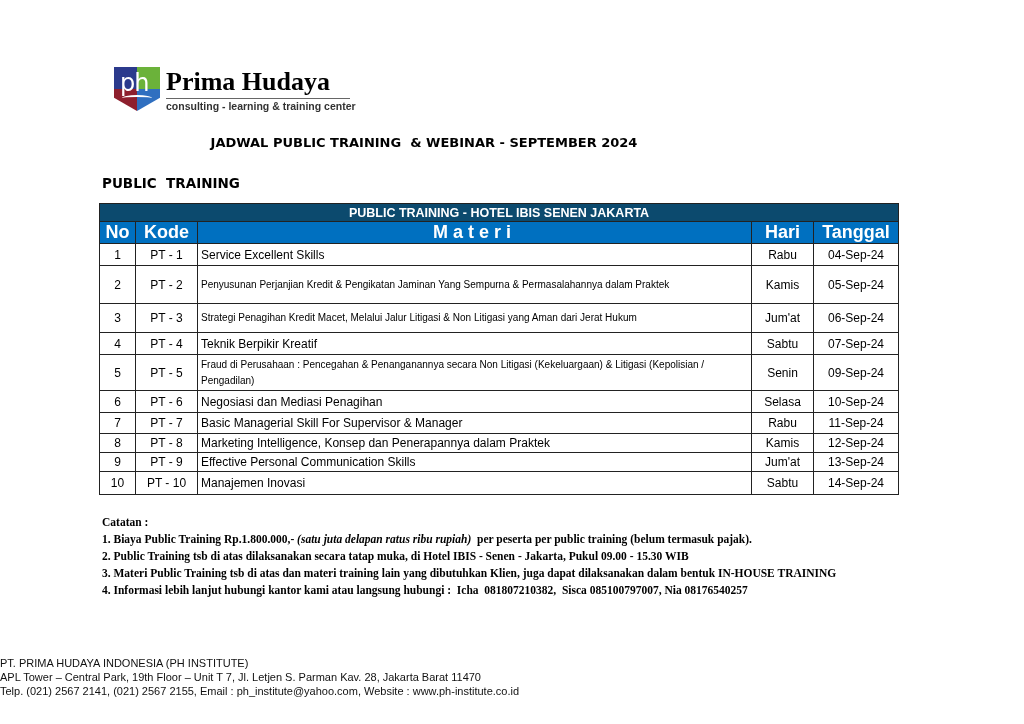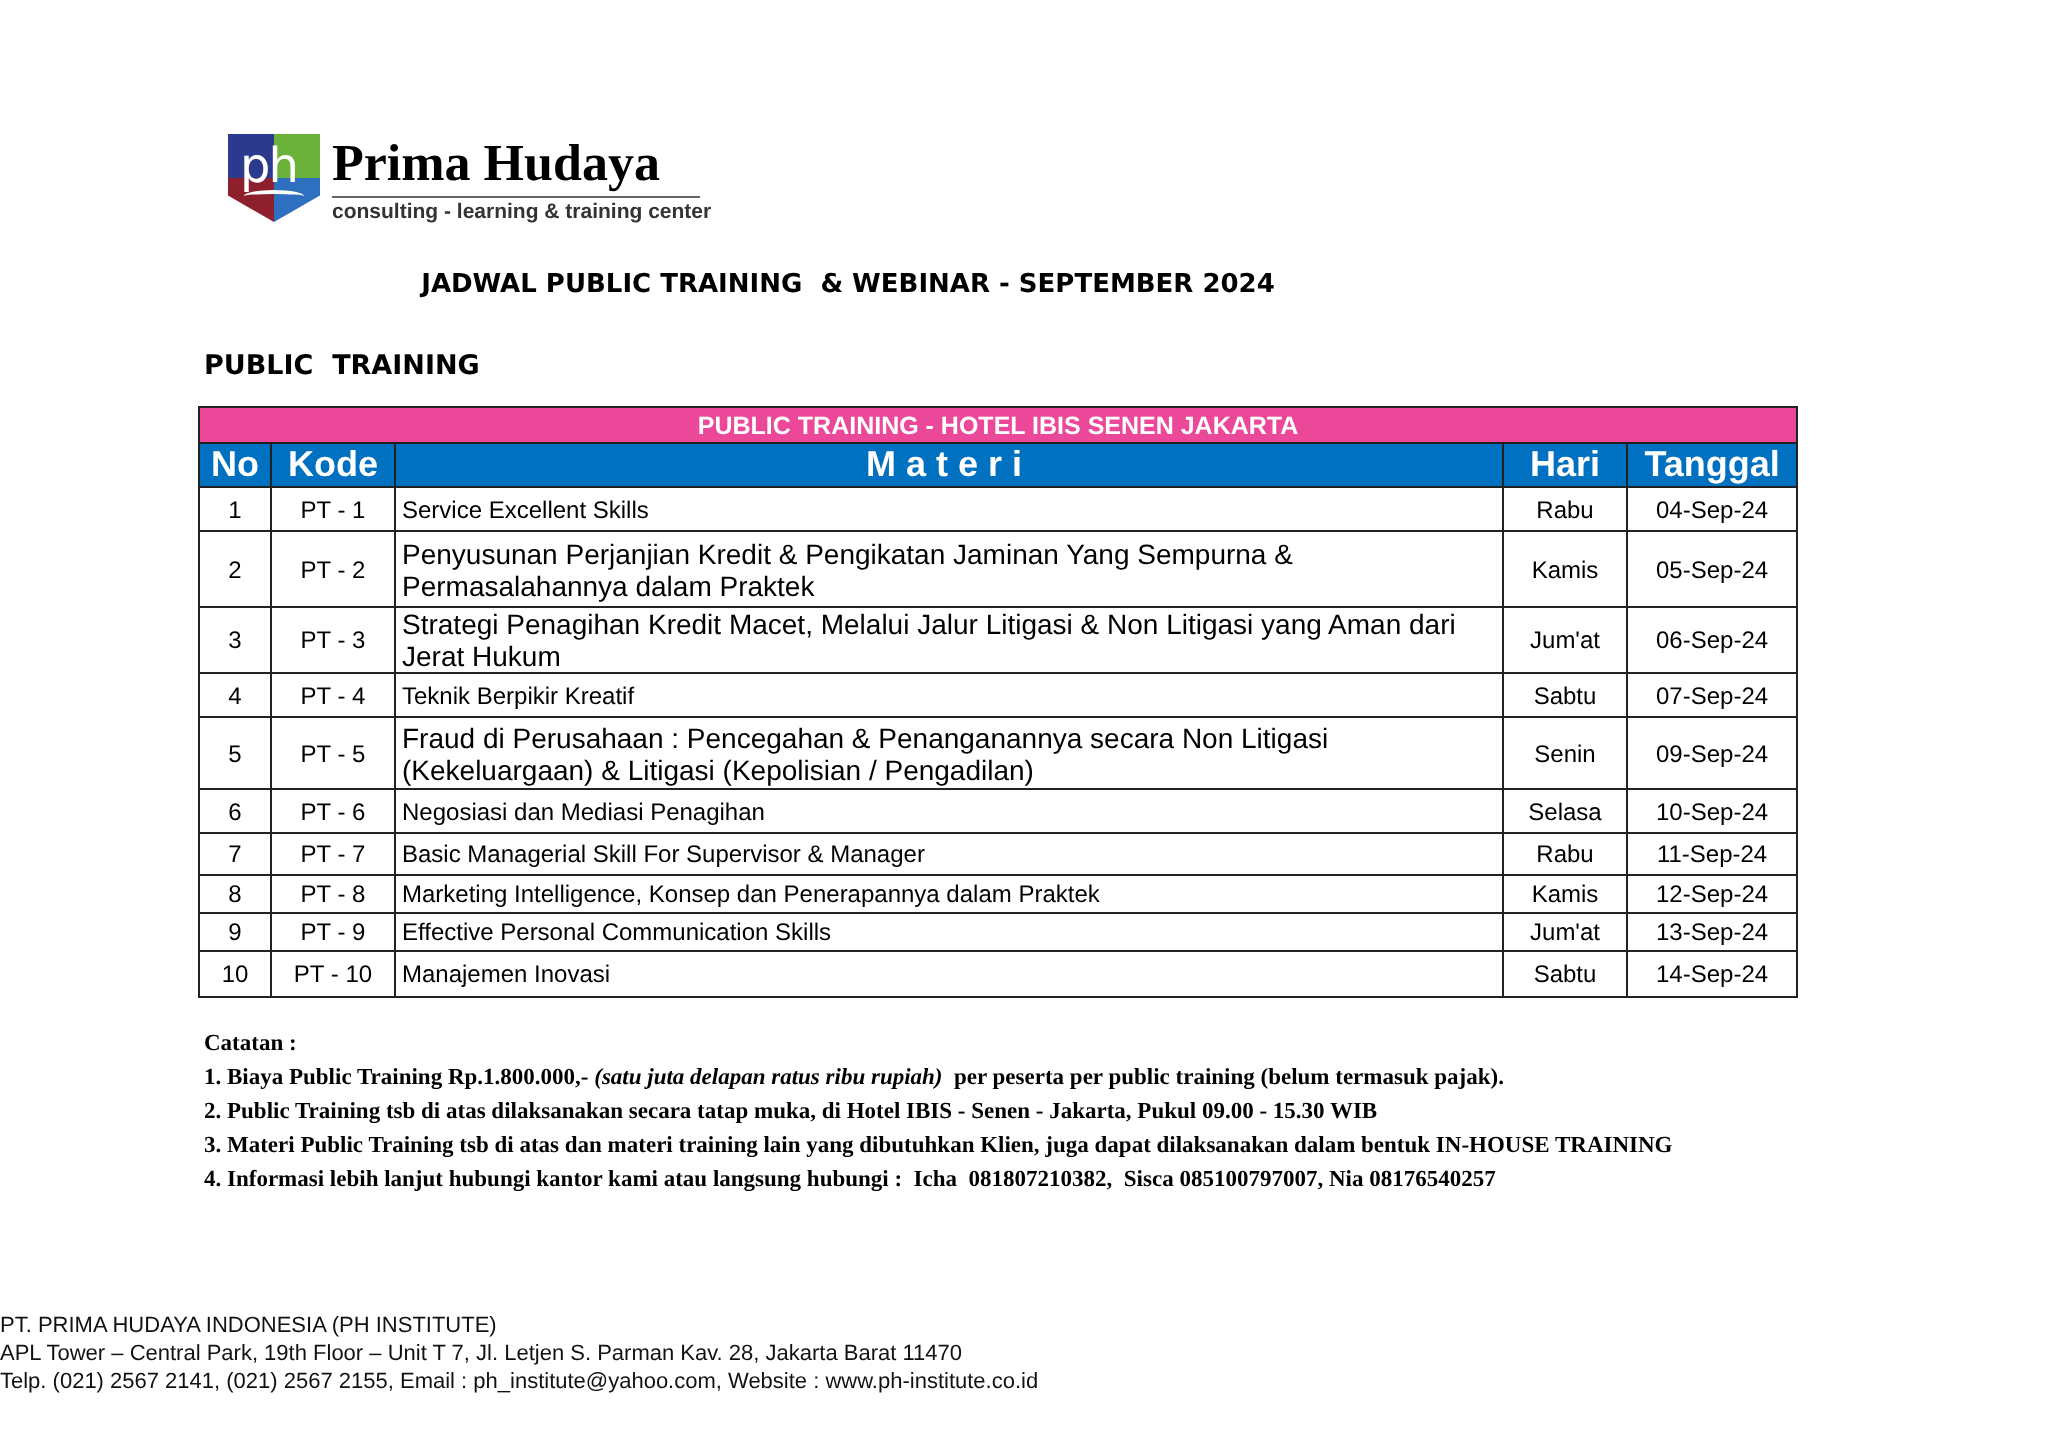--- a/index.html
+++ b/index.html
@@ -30,28 +30,28 @@
 
   .doc-title { left: 0; width: 848px; top: 135px; text-align: center; font-family: "DejaVu Sans", sans-serif;
     font-weight: bold; font-size: 13px; letter-spacing: 0; white-space: pre; }
   .section-title { left: 102px; top: 175px; font-family: "DejaVu Sans", sans-serif; font-weight: bold;
     font-size: 13.5px; white-space: pre; }
 
   
   table.sched { position: absolute; left: 99px; top: 203px; width: 799px; border-collapse: collapse;
     font-family: "Liberation Sans", sans-serif; font-size: 12px; table-layout: fixed; }
   table.sched td, table.sched th { border: 1px solid #222; padding: 0 3px; vertical-align: middle; }
-  .band th { background: #ec4899; color: #fff; font-weight: bold; font-size: 12.5px; height: 17px;
+  .band th { background: #0c4a6e; color: #fff; font-weight: bold; font-size: 12.5px; height: 17px;
     border-bottom: 1px solid #0a4a80; text-align: center; }
   .colhdr th { background: #0070c0; color: #fff; font-weight: bold; font-size: 18px; height: 21px; text-align: center;
     border-left: 1px solid #0a4a80; border-right: 1px solid #0a4a80; }
   .colhdr th.materi { letter-spacing: 5px; }
   td.c { text-align: center; }
   td.m { text-align: left; font-size: 12px; line-height: 16px; margin-top: 15px; }
-  td.m.small { font-size: 14px; }
+  td.m.small { font-size: 10px; }
 
   
   .notes { left: 102px; top: 514px; font-family: Liberation Serif, serif; font-weight: bold; font-size: 11.5px; line-height: 17px; }
   .notes div { white-space: pre; }
   .notes i { font-style: italic; }
 
   .footer { left: 0; width: 904px; top: 656px; text-align: left; font-size: 11px; line-height: 14px; color: #111; }
 </style>
 </head>
 <body>

